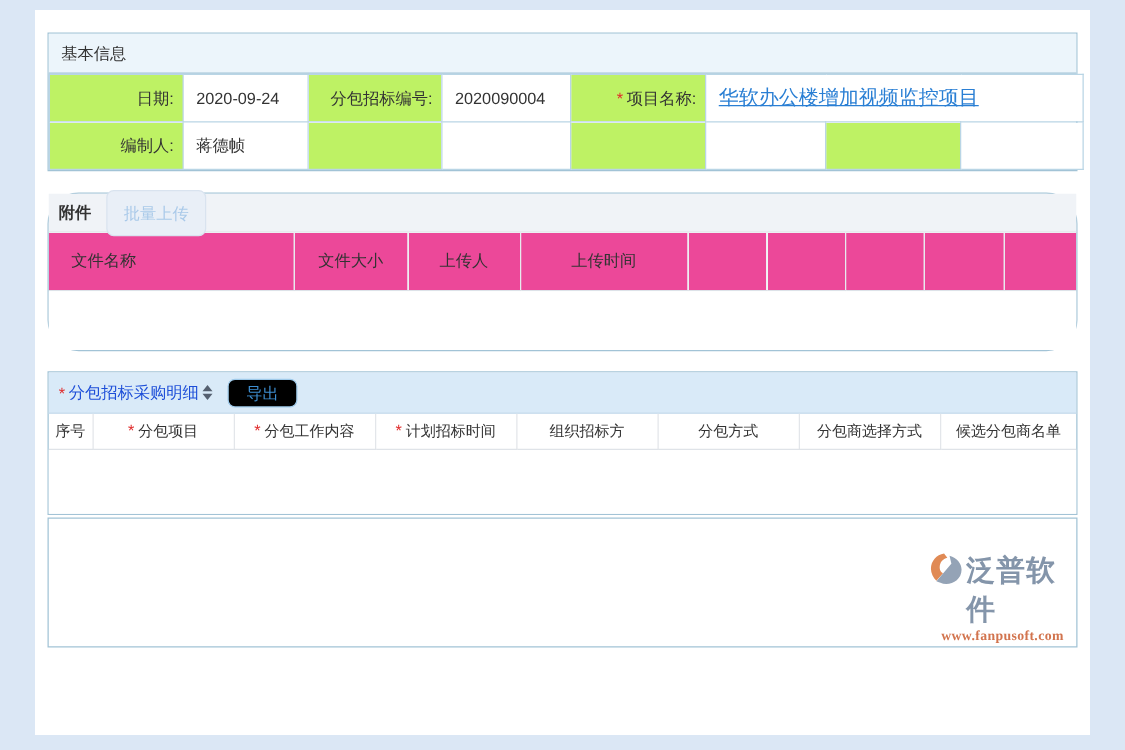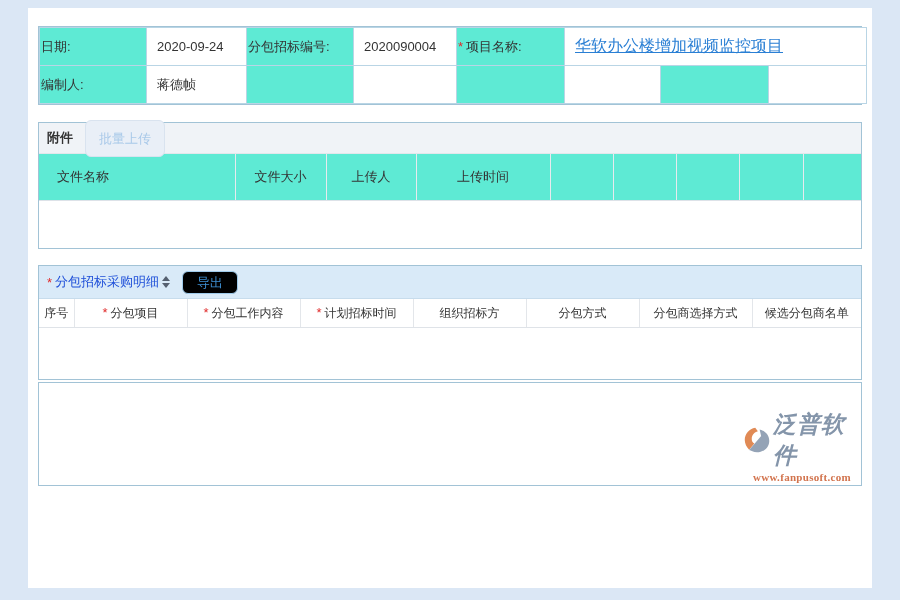--- a/index.html
+++ b/index.html
@@ -22,38 +22,38 @@
   .sec1-head{
     background:#ecf5fb;border-bottom:1px solid #a2c3d6;
     padding:7px 10px 6px 10px;font-size:13px;color:#333;
   }
   table{border-collapse:collapse;table-layout:fixed;width:100%;}
   .binfo td{
     border:1px solid #b9d5e5;font-size:13px;color:#333;height:35px;
     overflow:hidden;white-space:nowrap;
   }
   .binfo tr.remark td{height:36px;}
-  .binfo .lbl{background:#5eead4;padding-right:7px;margin-left:46px;}
+  .binfo .lbl{background:#bef264;text-align:right;padding-right:7px;margin-left:46px;}
   .binfo .val{background:#fff;text-align:left;padding-left:10px;}
   .req{color:#e02b2b;margin-right:3px;font-size:13px;}
   .plink{color:#2a7fd4;text-decoration:underline;font-size:16px;cursor:pointer;}
 
-  .sec2{margin-top:17px;}
+  .sec2{margin-top:17px;border-radius:25px;}
   .att-head{
     display:flex;align-items:center;background:#f0f3f7;
     border-bottom:1px solid #e3e7ec;padding:3px 8px;height:24px;
   }
   .att-title{font-size:13px;font-weight:bold;color:#333;}
   .btn-upload{
     margin-left:12px;background:#e9eff7;border:1px solid #d9e3ef;border-radius:6px;
     color:#a9c9e9;font-size:13px;padding:10px 13px;line-height:15px;cursor:pointer;
     font-family:"Liberation Sans",sans-serif;
   }
   .att-table th{
-    height:44px;font-size:13px;font-weight:normal;color:#333;background:#5eead4;
+    height:44px;font-size:13px;font-weight:normal;color:#333;background:#ec4899;
     border-right:1px solid #e7eaee;border-bottom:1px solid #dde2e8;
     text-align:center;overflow:hidden;white-space:nowrap;
   }
   .att-table th:last-child{border-right:none;}
   .att-table th.first{text-align:left;padding-left:18px;}
   .att-body{height:47px;background:#fff;}
 
   .sec3{margin-top:16px;}
   .det-head{
     display:flex;align-items:center;background:#d9eaf8;
@@ -76,37 +76,38 @@
     text-align:center;overflow:hidden;white-space:nowrap;
   }
   .det-table th:last-child{border-right:none;}
   .det-body{height:51px;background:#fff;}
 
   .sec4{margin-top:2px;height:104px;position:relative;}
   .brand{
     position:absolute;right:0px;bottom:2px;width:118px;
     display:flex;flex-direction:column;align-items:center;
   }
-  .brand-row{display:flex;align-items:center;font-style:italic;}
+  .brand-row{display:flex;align-items:flex-start;}
   .brand-icon svg{display:block;}
   .brand-name{
     font-size:23px;font-weight:bold;color:#8495aa;letter-spacing:1px;margin-left:2px;
   }
   .brand-url{
     font-size:11px;color:#d2744e;letter-spacing:0.3px;margin-top:0px;
     font-family:"Liberation Serif",serif;font-weight:bold;
   }
 </style>
 </head>
 <body>
 
 <div class="panel">
 
 
   <div class="sec sec1">
+    <div class="sec1-head">基本信息</div>
     <table class="binfo">
       <colgroup>
         <col style="width:107px">
           <col style="width:100px">
           <col style="width:107px">
           <col style="width:103px">
         <col style="width:108px">
           <col style="width:96px">
           <col style="width:108px">
           <col style="width:98px">

